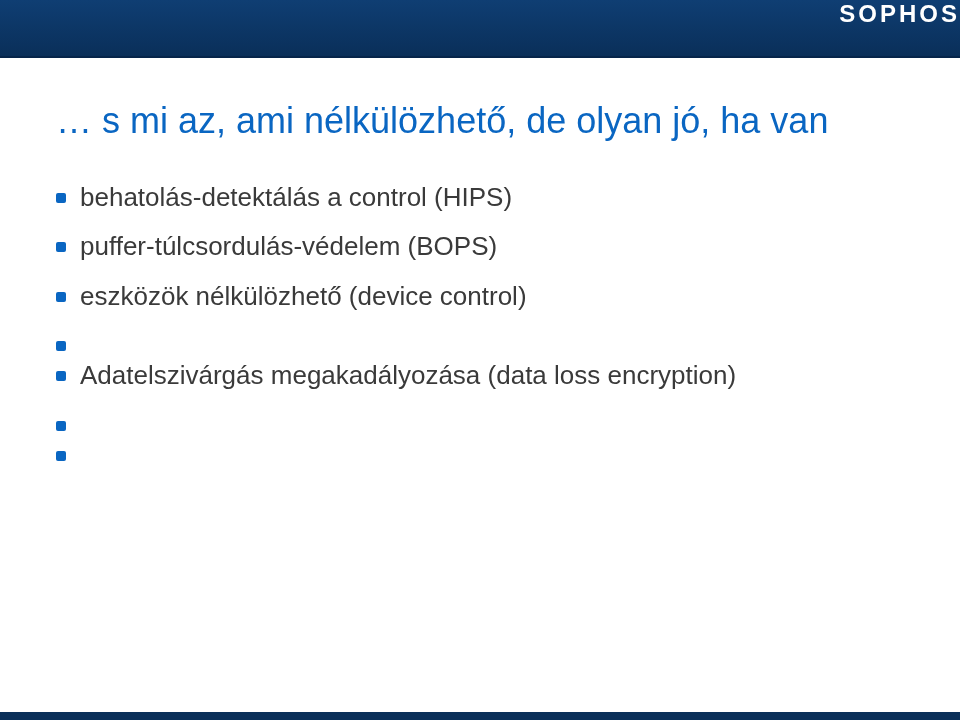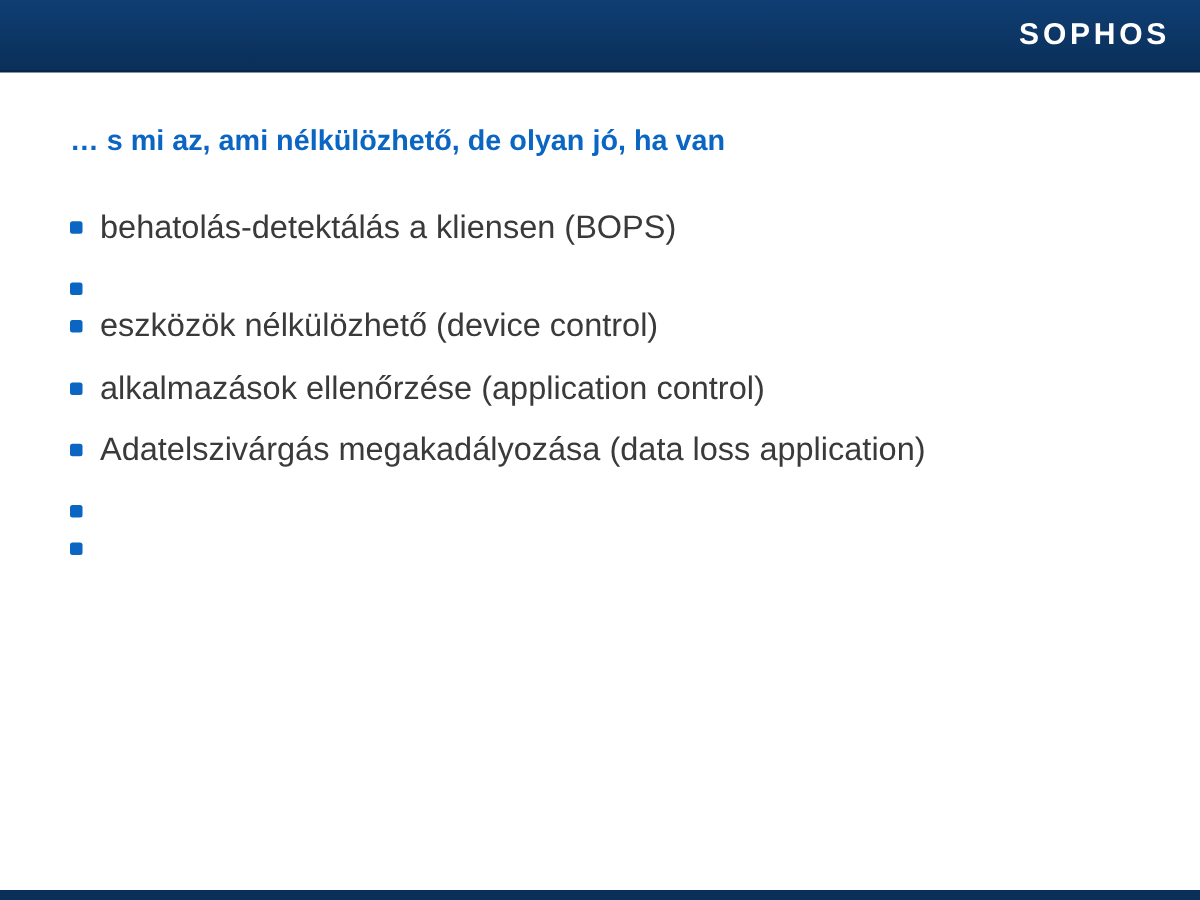--- a/index.html
+++ b/index.html
@@ -1,52 +1,52 @@
 <!DOCTYPE html>
 <html><head>
 <meta charset="utf-8">
 <style>
   html,body{margin:0;padding:0;width:960px;height:720px;font-family:Arial,Helvetica,sans-serif;background:#fff;overflow:hidden}
-  .header{height:56px;background:linear-gradient(#0f3e73,#0a2f59);display:flex;align-items:center;justify-content:flex-end;padding-right:24px;border-bottom:2px solid #06254a}
+  .header{height:56px;background:linear-gradient(#0f3e73,#0a2f59);display:flex;align-items:flex-start;justify-content:flex-end;border-bottom:2px solid #06254a}
   .logo{color:#fff;font-weight:800;letter-spacing:3px;font-size:24px}
   .slide-body{padding:40px 56px 0 56px}
-  .title{color:#0a66c2;font-size:23px;font-weight:700;line-height:1.25;margin-bottom:30px}
+  .title{color:#0a66c2;font-size:36px;font-weight:400;line-height:1.25;margin-bottom:30px}
   ul.bullets{list-style:none;padding:0;margin:0}
   ul.bullets li{display:flex;align-items:flex-start;font-size:26px;color:#3a3a3a;line-height:1.9}
   ul.bullets li .dot{width:10px;height:10px;background:#0a66c2;border-radius:2px;margin-top:20px;margin-right:14px;flex:0 0 auto}
   .footer-line{position:absolute;left:0;right:0;bottom:0;height:8px;background:#0a2f59}
 </style>
 </head>
 <body>
 
 <div class="header">
   <span class="logo">SOPHOS</span>
 </div>
 
 <div class="slide-body">
   <div class="title">… s mi az, ami nélkülözhető, de olyan jó, ha van</div>
   <ul class="bullets">
     <li>
         <span class="dot"></span>
-        <span>behatolás-detektálás a kliensen (BOPS)</span>
+        <span>behatolás-detektálás a control (HIPS)</span>
       </li>
     <li>
         <span class="dot"></span>
+        <span>puffer-túlcsordulás-védelem (BOPS)</span>
       </li>
     <li>
         <span class="dot"></span>
         <span>eszközök nélkülözhető (device control)</span>
       </li>
     <li>
         <span class="dot"></span>
-        <span>alkalmazások ellenőrzése (application control)</span>
       </li>
     <li>
         <span class="dot"></span>
-        <span>Adatelszivárgás megakadályozása (data loss application)</span>
+        <span>Adatelszivárgás megakadályozása (data loss encryption)</span>
       </li>
     <li>
         <span class="dot"></span>
       </li>
     <li>
         <span class="dot"></span>
       </li>
   </ul>
 </div>
 

